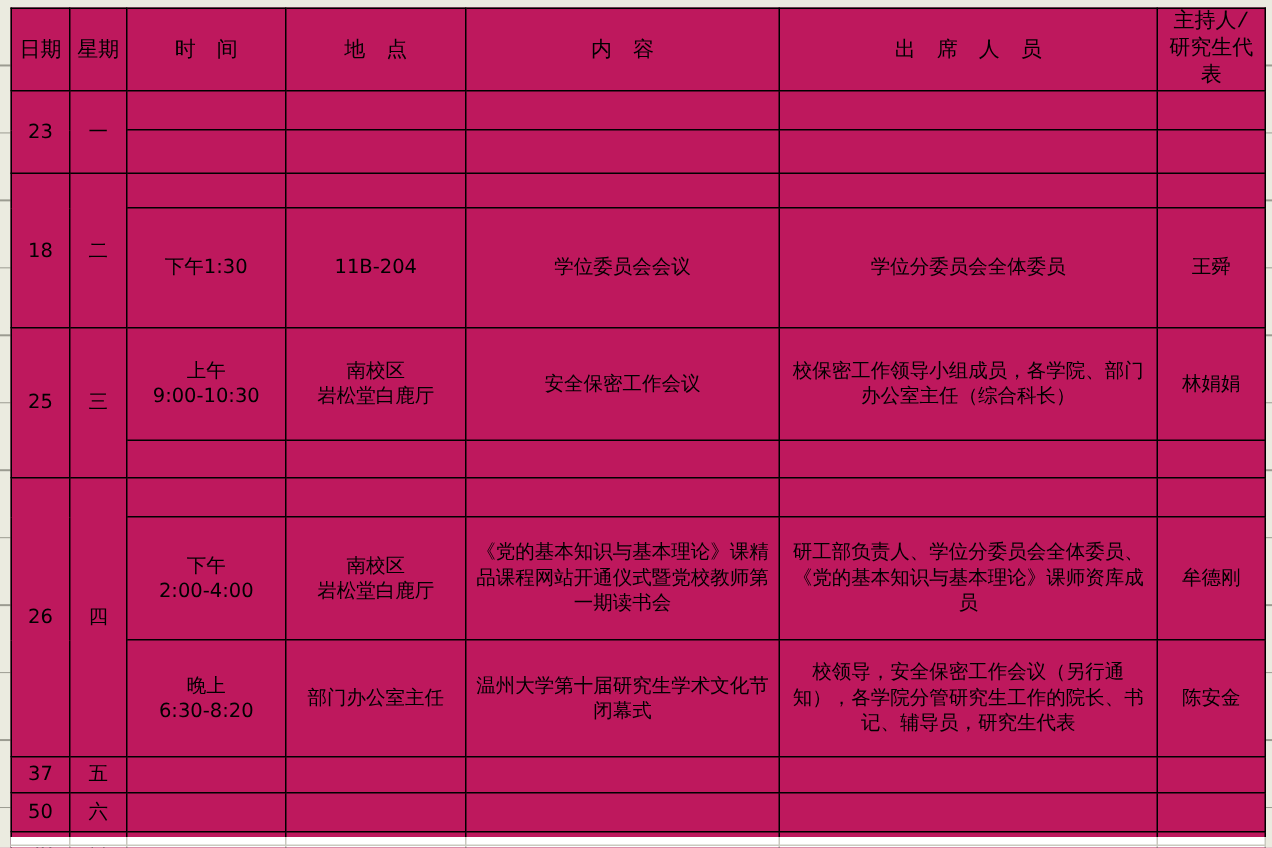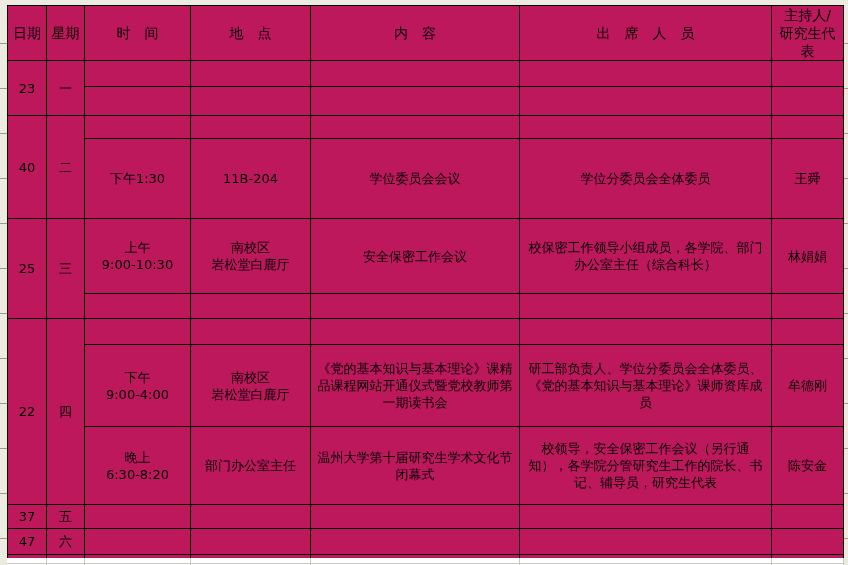--- a/index.html
+++ b/index.html
@@ -24,21 +24,21 @@
     background:#be185d;
   }
   table.sched th, table.sched td{
     border:1px solid #000;
     text-align:center;vertical-align:middle;
     font-size:13px;line-height:17px;font-weight:normal;
     padding:0 3px;overflow:hidden;
     word-break:break-all;
   }
   table.sched th{font-size:14px;line-height:18px;}
-  .host-col{font-size:13px;}
+  .host-col{font-size:13px;font-family:Liberation Mono, monospace;}
   .ghost{
     position:absolute;left:7px;top:558px;width:837px;height:7px;
     background-color:#fff;
     background-image:
       linear-gradient(#c9c9bf,#c9c9bf),
       linear-gradient(#c9c9bf,#c9c9bf),
       linear-gradient(#c9c9bf,#c9c9bf),
       linear-gradient(#c9c9bf,#c9c9bf),
       linear-gradient(#c9c9bf,#c9c9bf),
       linear-gradient(#c9c9bf,#c9c9bf),
@@ -93,21 +93,21 @@
       </tr>
       <tr style="height:29px">
         <td></td>
         <td></td>
         <td></td>
         <td></td>
         <td></td>
       </tr>
 
       <tr style="height:23px">
-        <td rowspan="2">40</td>
+        <td rowspan="2">18</td>
         <td rowspan="2">二</td>
         <td></td>
         <td></td>
         <td></td>
         <td></td>
         <td></td>
       </tr>
       <tr style="height:80px">
         <td>
           <div>下午1:30</div>
@@ -139,32 +139,32 @@
       </tr>
       <tr style="height:25px">
         <td></td>
         <td></td>
         <td></td>
         <td></td>
         <td></td>
       </tr>
 
       <tr style="height:26px">
-        <td rowspan="3">22</td>
+        <td rowspan="3">26</td>
         <td rowspan="3">四</td>
         <td></td>
         <td></td>
         <td></td>
         <td></td>
         <td></td>
       </tr>
       <tr style="height:82px">
         <td>
           <div>下午</div>
-          <div>9:00-4:00</div>
+          <div>2:00-4:00</div>
         </td>
         <td>
           <div>南校区</div>
           <div>岩松堂白鹿厅</div>
         </td>
         <td>《党的基本知识与基本理论》课精品课程网站开通仪式暨党校教师第一期读书会</td>
         <td>研工部负责人、学位分委员会全体委员、《党的基本知识与基本理论》课师资库成员</td>
         <td class="host-col">牟德刚</td>
       </tr>
       <tr style="height:78px">
@@ -184,21 +184,21 @@
         <td>37</td>
         <td>五</td>
         <td></td>
         <td></td>
         <td></td>
         <td></td>
         <td></td>
       </tr>
 
       <tr style="height:26px">
-        <td>47</td>
+        <td>50</td>
         <td>六</td>
         <td></td>
         <td></td>
         <td></td>
         <td></td>
         <td></td>
       </tr>
 
       <tr style="height:25px">
         <td>29</td>

